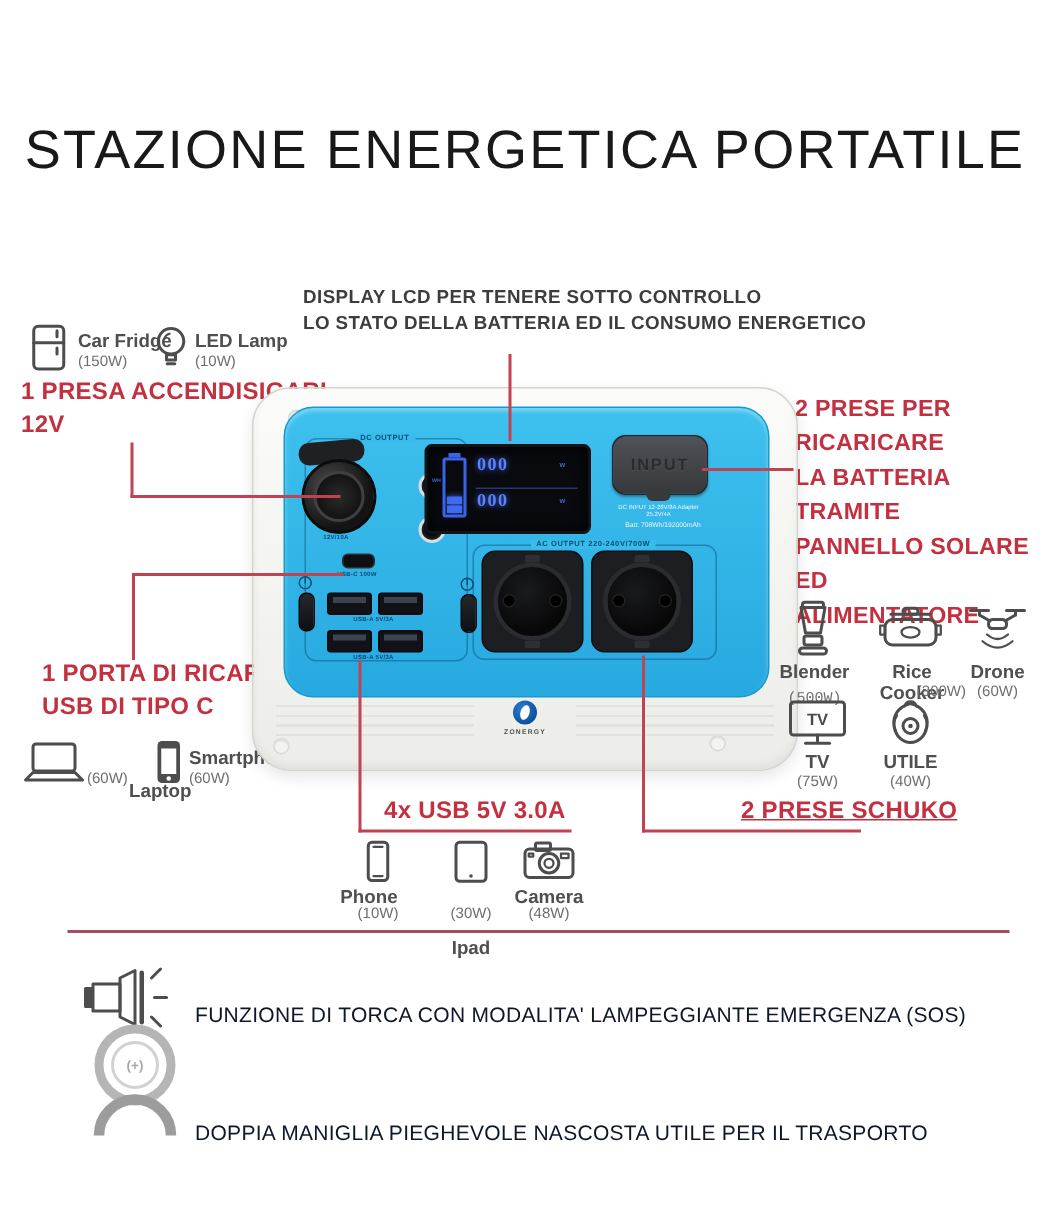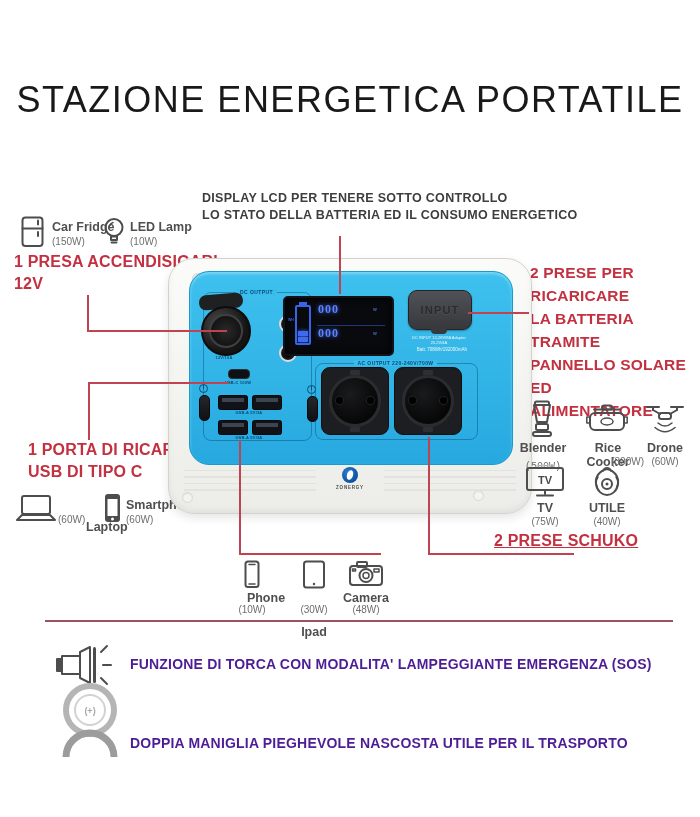--- a/index.html
+++ b/index.html
@@ -8,21 +8,21 @@
   .abs{position:absolute;}
   .pre{white-space:pre-line;}
   .title{width:700px;text-align:center;font-size:36px;line-height:40px;font-weight:400;
          color:#191919;letter-spacing:1.5px;}
   .subtitle{width:700px;text-align:center;font-size:25px;font-weight:800;color:#c2202f;letter-spacing:.5px;}
   .red-co{color:#c33040;font-weight:800;font-size:16px;line-height:22px;letter-spacing:.2px;}
   .blk-co{color:#3d3d3d;font-weight:700;font-size:12.5px;line-height:17px;letter-spacing:.3px;}
   .ilabel{font-size:12.5px;font-weight:700;color:#4f4f4f;}
   .iwatt{font-size:10px;font-weight:400;color:#6e6e6e;}
   .ctr{text-align:center;}
-  .feature-t{font-size:14px;font-weight:700;color:#4c1d95;letter-spacing:.2px;}
+  .feature-t{font-size:14px;font-weight:400;color:#0f172a;letter-spacing:.2px;margin-top:12px;}
   
   .icon path,.icon rect,.icon circle,.icon line,.icon ellipse{stroke:#4d4d4d;stroke-width:2;fill:none;stroke-linecap:round;stroke-linejoin:round;}
   .icon .fill{fill:#4d4d4d;stroke:none;}
   .icon .thin{stroke-width:1.5;}
   .svgtxt{stroke:none;fill:#4a4a4a;font:700 11px "Liberation Sans",sans-serif;}
   .svgtxt2{stroke:none;fill:#a8a8a8;font:700 9px "Liberation Sans",sans-serif;}
   .gray path,.gray rect,.gray circle,.gray line{stroke:#9c9c9c;}
   
   .device{left:168px;top:258px;width:364px;height:256px;}
   .dev-body{position:absolute;inset:0;border-radius:26px;background:linear-gradient(180deg,#fbfbf9,#ececE8);
@@ -106,20 +106,21 @@
   <div class="abs blk-co pre" style="left:202px;top:190px;">DISPLAY LCD PER TENERE SOTTO CONTROLLO
 LO STATO DELLA BATTERIA ED IL CONSUMO ENERGETICO</div>
   <div class="abs red-co pre" style="left:14px;top:251px;">1 PRESA ACCENDISIGARI
 12V</div>
   <div class="abs red-co pre" style="left:530px;top:261px;font-size:15.5px;line-height:23px;">2 PRESE PER RICARICARE
 LA BATTERIA TRAMITE
 PANNELLO SOLARE ED
 ALIMENTATORE</div>
   <div class="abs red-co pre" style="left:28px;top:439px;">1 PORTA DI RICARICA
 USB DI TIPO C</div>
+  <div class="abs red-co" style="left:256px;top:530px;">4x USB 5V 3.0A</div>
   <div class="abs red-co" style="left:494px;top:530px;text-decoration:underline;">2 PRESE SCHUKO</div>
 
   <svg class="abs icon" style="left:14px;top:494px;" width="44" height="30" viewBox="0 0 44 30">
     <rect x="8" y="2" width="28" height="18" rx="2"></rect>
       <path d="M3,26 L41,26 L36,21 L8,21 Z"></path>
   </svg>
   <div class="abs ilabel" style="left:58px;top:520px;margin-left:28px;">Laptop</div>
   <div class="abs iwatt" style="left:58px;top:514px;">(60W)</div>
   <svg class="abs icon" style="left:102px;top:492px;" width="22" height="34" viewBox="0 0 22 34">
     <rect class="fill" x="3" y="2" width="15" height="28" rx="3"></rect>
@@ -257,21 +258,21 @@
       <path class="thin" d="M27,13 Q30.5,18 27.5,24"></path>
   </svg>
   <div class="abs ilabel ctr" style="left:572px;top:501px;width:70px;">UTILE</div>
   <div class="abs iwatt ctr" style="left:572px;top:516px;width:70px;">(40W)</div>
 
   <svg class="abs icon" style="left:242px;top:560px;" width="20" height="30" viewBox="0 0 20 30">
     <rect x="3.5" y="1.5" width="13" height="25.5" rx="2.5"></rect>
       <line class="thin" x1="7" y1="4.5" x2="13" y2="4.5"></line>
     <line class="thin" x1="7" y1="24" x2="13" y2="24"></line>
   </svg>
-  <div class="abs ilabel ctr" style="left:236px;top:591px;width:60px;">Phone</div>
+  <div class="abs ilabel ctr" style="left:216px;top:591px;width:60px;">Phone</div>
   <div class="abs iwatt ctr" style="left:222px;top:604px;width:60px;">(10W)</div>
 
   <svg class="abs icon" style="left:302px;top:560px;" width="24" height="30" viewBox="0 0 24 30">
     <rect x="2" y="1.5" width="20" height="26" rx="2.5"></rect>
       <circle class="fill" cx="12" cy="24" r="1.2"></circle>
   </svg>
   <div class="abs ilabel ctr" style="left:284px;top:591px;width:60px;margin-top:34px;">Ipad</div>
   <div class="abs iwatt ctr" style="left:284px;top:604px;width:60px;">(30W)</div>
 
   <svg class="abs icon" style="left:348px;top:560px;" width="36" height="28" viewBox="0 0 36 28">

